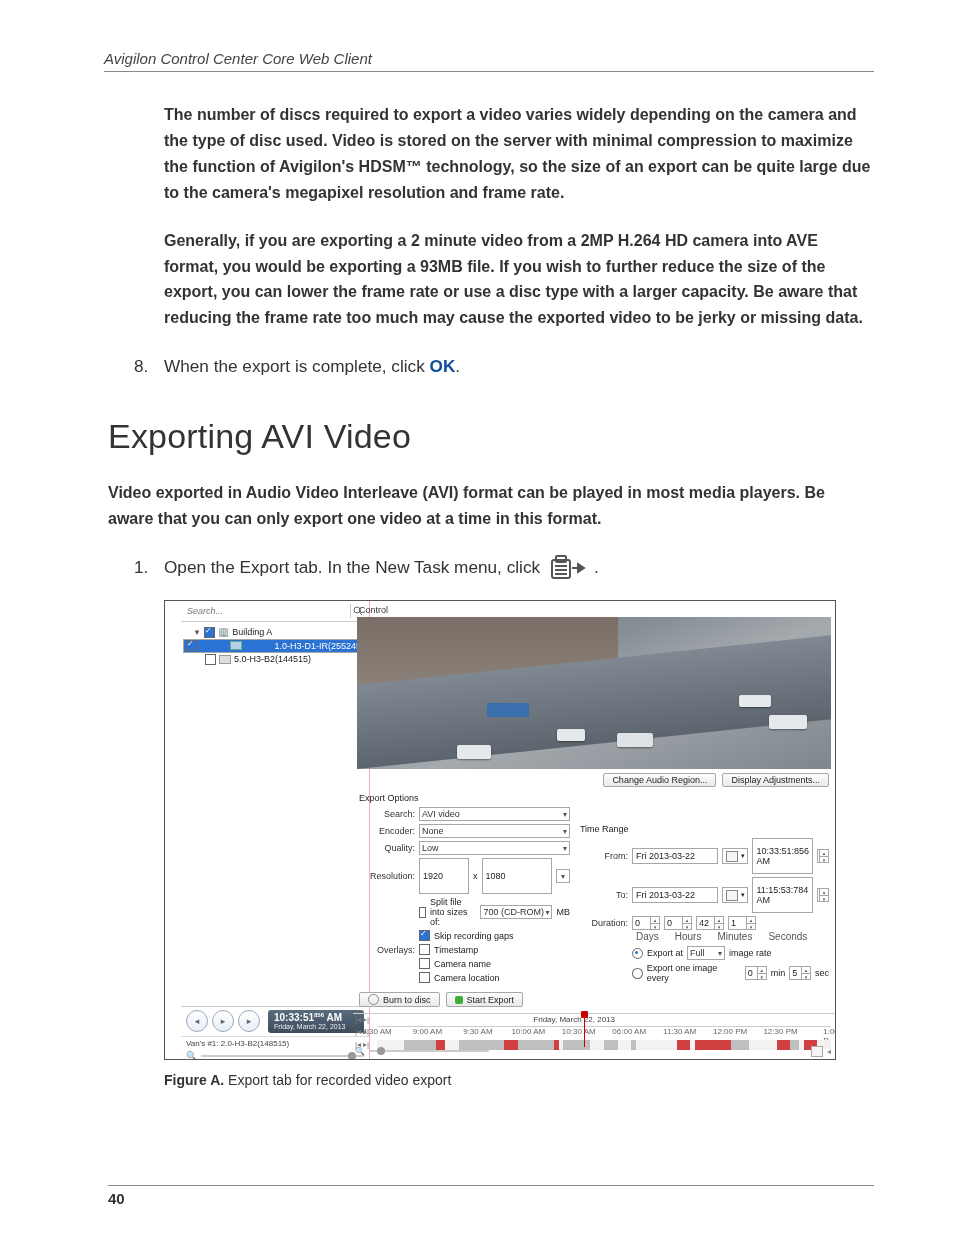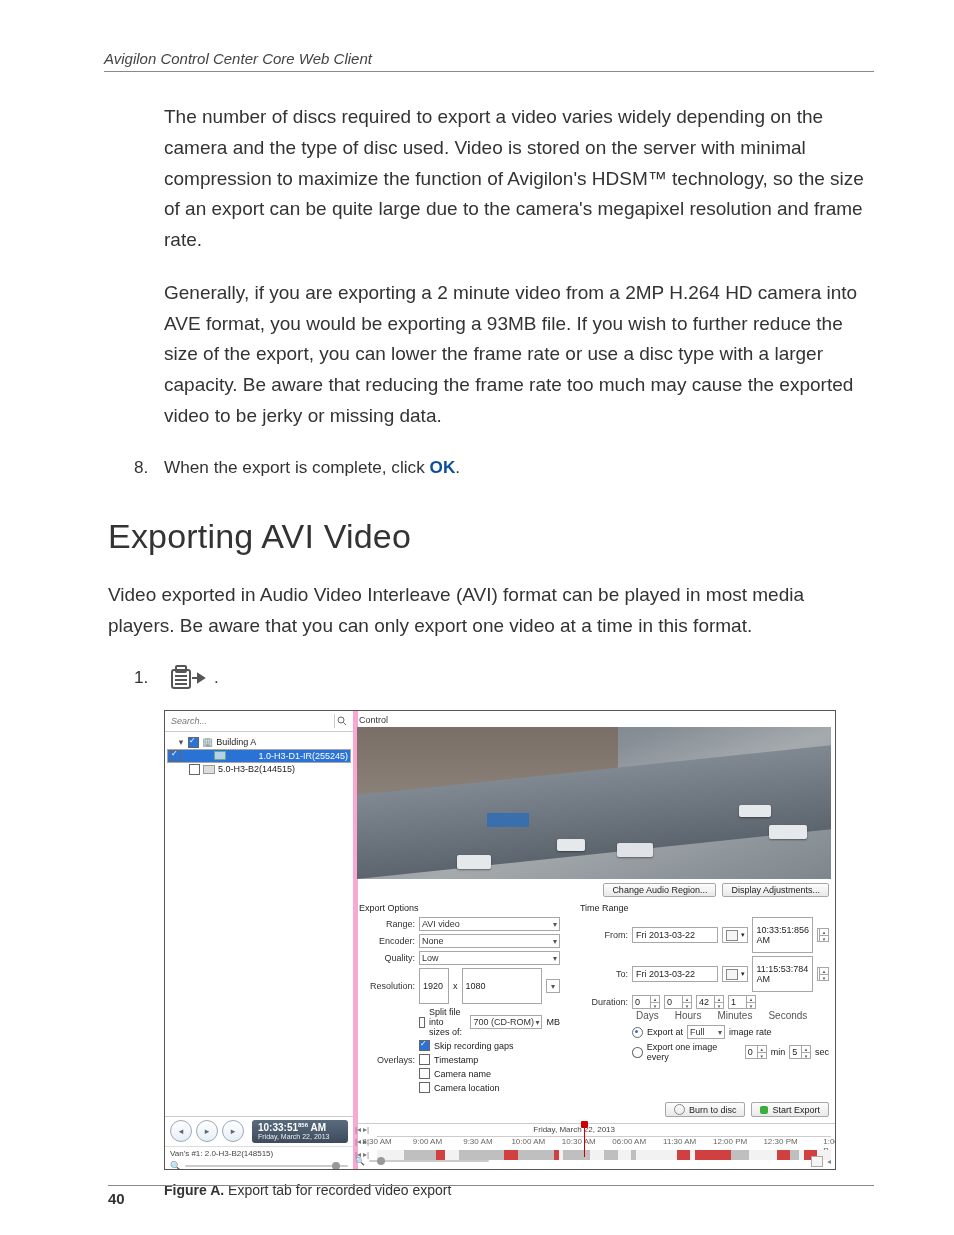--- a/index.html
+++ b/index.html
@@ -19,23 +19,24 @@
   .running-header {
     font-style: italic;
     font-size: 15px;
     color: #444;
     border-bottom: 1px solid #888;
     padding-bottom: 4px;
     margin-bottom: 30px;
     margin-left: -4px;
   }
   .body-text {
-    font-size: 19px;
+    font-size: 16px;
     line-height: 1.62;
     margin: 0 0 22px 0;
+    font-weight: bold;
   }
   .indent-block { padding-left: 56px; }
   .ol-item {
     display: flex;
     font-size: 17.2px;
     line-height: 1.6;
     margin: 0 0 18px 0;
   }
   .ol-num { width: 30px; flex-shrink: 0; padding-left: 26px; }
   .ol-body { flex: 1; }
@@ -79,23 +80,23 @@
     border: 1px solid #555;
     background: #fff;
     font-family: Tahoma, Arial, sans-serif;
     font-size: 9px;
     color: #222;
     position: relative;
     box-sizing: border-box;
     overflow: hidden;
   }
   .shot .left-pane {
-    position: absolute; left: 0; top: 0; bottom: 0;
+    position: absolute; left: 16px; top: 0; bottom: 0;
     width: 188px;
-    border-right: 5px solid #f9a8d4;
+    border-right: 1px solid #f9a8d4;
     display: flex; flex-direction: column;
   }
   .shot .search-row {
     display: flex; align-items: center;
     border-bottom: 1px solid #ccc;
     height: 20px;
     padding: 0 4px;
   }
   .shot .search-row input {
     flex: 1; border: none; font-size: 9px; font-style: italic; color: #888;
@@ -176,21 +177,21 @@
   .car.c6 { right:24px; top:98px; width:38px; height:14px; }
   .preview-btns { display:flex; gap:6px; justify-content:flex-end; padding:4px 6px; }
   .uibtn {
     border:1px solid #a7a7a7; background:linear-gradient(#fdfdfd,#e9e9e9);
     padding:1px 8px; font-size:9px; border-radius:2px;
     display:inline-flex; align-items:center; gap:4px;
   }
   .uibtn.accent .dot { width:8px; height:8px; background:#3cae3c; border-radius:2px; display:inline-block; }
   .uibtn .disc { width:9px; height:9px; border:1px solid #888; border-radius:50%; display:inline-block; }
 
-  .options-row { display:flex; padding:0 6px 2px; gap:20px; }
+  .options-row { display:flex; padding:0 6px 2px; gap:10px;align-items:flex-end; }
   .opt-col { }
   .opt-col.left { flex:1.05; }
   .opt-col.right { flex:1; }
   .opt-title { font-size:9px; padding:2px 0 4px; }
   .frow { display:flex; align-items:center; gap:4px; margin-bottom:3px; font-size:9px; }
   .flabel { width:56px; text-align:right; color:#333; }
   .flabel.rt { width:48px; }
   .sel, .txt, .spin {
     border:1px solid #a7a7a7; background:#fff; font-size:9px; height:14px; box-sizing:border-box;
   }
@@ -202,21 +203,21 @@
   .spin .sbtns span { flex:1; border-left:1px solid #a7a7a7; font-size:5px; display:flex; align-items:center; justify-content:center; color:#555; }
   .spin .sbtns span:first-child { border-bottom:1px solid #a7a7a7; }
   .chk-row { display:flex; align-items:center; gap:4px; margin-left:60px; margin-bottom:3px; font-size:9px; }
   .chk-row .sq { width:9px; height:9px; }
   .datebox { border:1px solid #a7a7a7; height:14px; display:flex; align-items:center; padding:0 3px; font-size:9px; gap:3px; }
   .datebox .cal { width:10px; height:9px; border:1px solid #888; display:inline-block; background:#f5f5f5; }
   .unit-row { display:flex; gap:16px; font-size:10px; color:#555; margin-left:56px; margin-top:-2px; margin-bottom:4px; }
   .radio { width:9px; height:9px; border:1px solid #666; border-radius:50%; display:inline-block; position:relative; }
   .radio.on::after { content:""; position:absolute; left:2px; top:2px; width:3px; height:3px; background:#2a72d4; border-radius:50%; }
 
-  .action-row { display:flex; justify-content:flex-end; gap:6px; padding:4px 6px 6px; }
+  .action-row { display:flex; justify-content:flex-start; gap:6px; padding:4px 6px 6px; }
 
   .timeline {
     border-top:1px solid #ccc;
     height: 56px;
     position:relative;
     font-size:8px;
   }
   .tl-date { position:absolute; top:1px; right:220px; color:#444; }
   .tl-scale { position:absolute; left:24px; right:4px; top:12px; height:10px; border-top:1px solid #ccc; }
   .tl-scale span { position:absolute; top:0; transform:translateX(-50%); color:#666; }
@@ -250,20 +251,21 @@
     </div>
   </div>
 
   <h2 class="section">Exporting AVI Video</h2>
 
   <p class="body-text">Video exported in Audio Video Interleave (AVI) format can be played in most media players. Be aware that you can only export one video at a time in this format.</p>
 
   <div class="ol-item">
     <div class="ol-num">1.</div>
     <div class="ol-body step-with-icon">
+      <span>Open the Export tab. In the New Task menu, click </span>
       <span class="step-icon">
         <svg viewBox="0 0 42 28" width="42" height="28">
           <rect x="6" y="6" width="18" height="18" rx="2" fill="none" stroke="#555" stroke-width="2"></rect>
           <rect x="10" y="2" width="10" height="6" rx="1" fill="none" stroke="#555" stroke-width="2"></rect>
           <line x1="9" y1="12" x2="21" y2="12" stroke="#555" stroke-width="2"></line>
           <line x1="9" y1="16" x2="21" y2="16" stroke="#555" stroke-width="2"></line>
           <line x1="9" y1="20" x2="21" y2="20" stroke="#555" stroke-width="2"></line>
           <path d="M26 14 L36 14 M32 10 L38 14 L32 18 Z" fill="#555" stroke="#555" stroke-width="2"></path>
         </svg>
       </span>
@@ -337,21 +339,21 @@
       <div class="preview-btns">
         <span class="uibtn">Change Audio Region...</span>
         <span class="uibtn">Display Adjustments...</span>
       </div>
 
       <div class="options-row">
 
         <div class="opt-col left">
           <div class="opt-title">Export Options</div>
           <div class="frow">
-              <span class="flabel">Range:</span>
+              <span class="flabel">Search:</span>
             <span class="sel">
                 <span>AVI video</span>
                 <span class="arr">▾</span>
               </span>
             </div>
           <div class="frow">
               <span class="flabel">Encoder:</span>
             <span class="sel">
                 <span>None</span>
                 <span class="arr">▾</span>
@@ -359,21 +361,21 @@
             </div>
           <div class="frow">
               <span class="flabel">Quality:</span>
             <span class="sel">
                 <span>Low</span>
                 <span class="arr">▾</span>
               </span>
             </div>
           <div class="frow">
               <span class="flabel">Resolution:</span>
-            <span class="txt" style="width:30px">1920</span>
+            <span class="txt" style="width:50px">1920</span>
             <span>x</span>
             <span class="txt" style="flex:1">1080</span>
             <span class="sel" style="flex:0 0 14px;justify-content:center">
                 <span class="arr">▾</span>
               </span>
             </div>
           <div class="chk-row">
               <span class="sq"></span>
             <span>Split file into sizes of:</span>
             <span class="sel" style="flex:0 0 72px">

